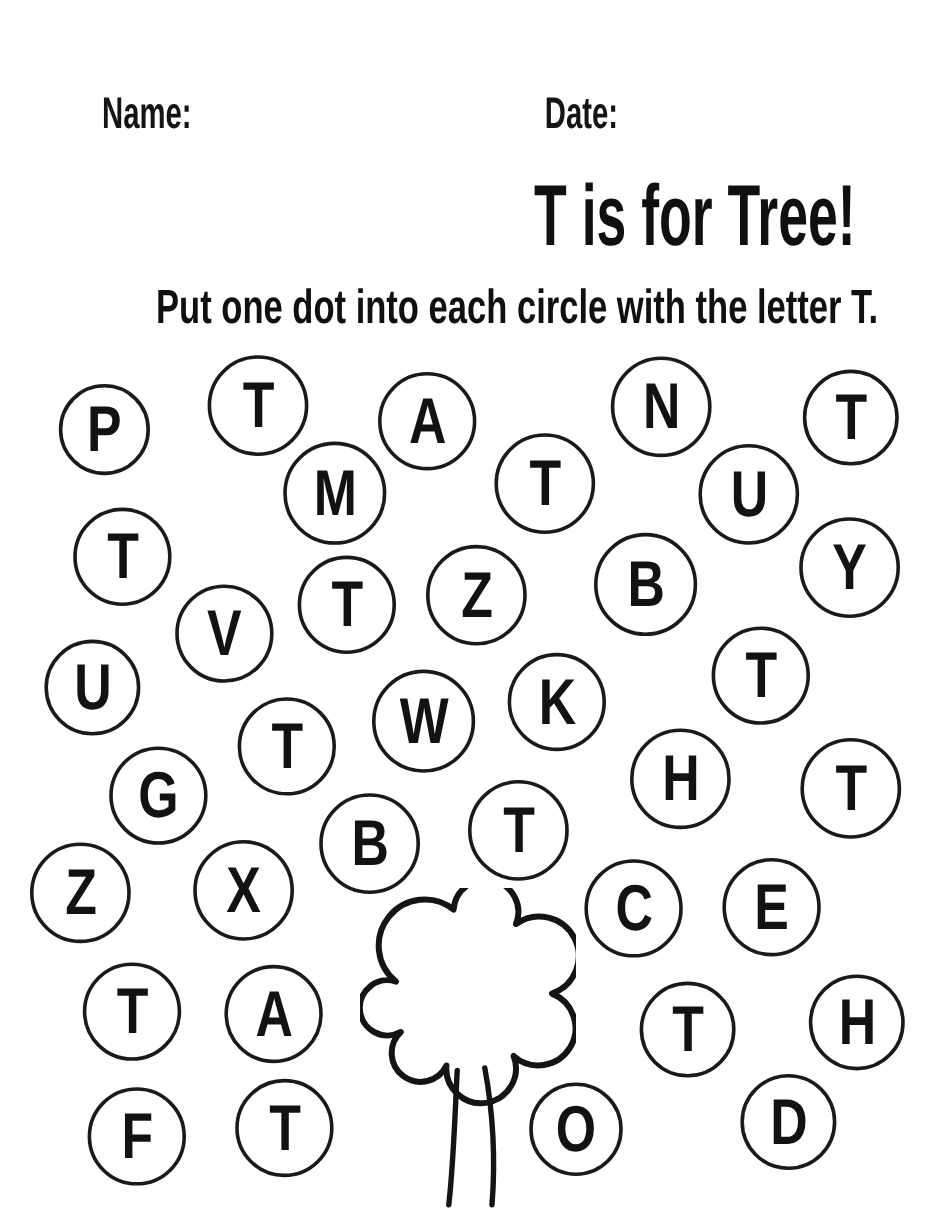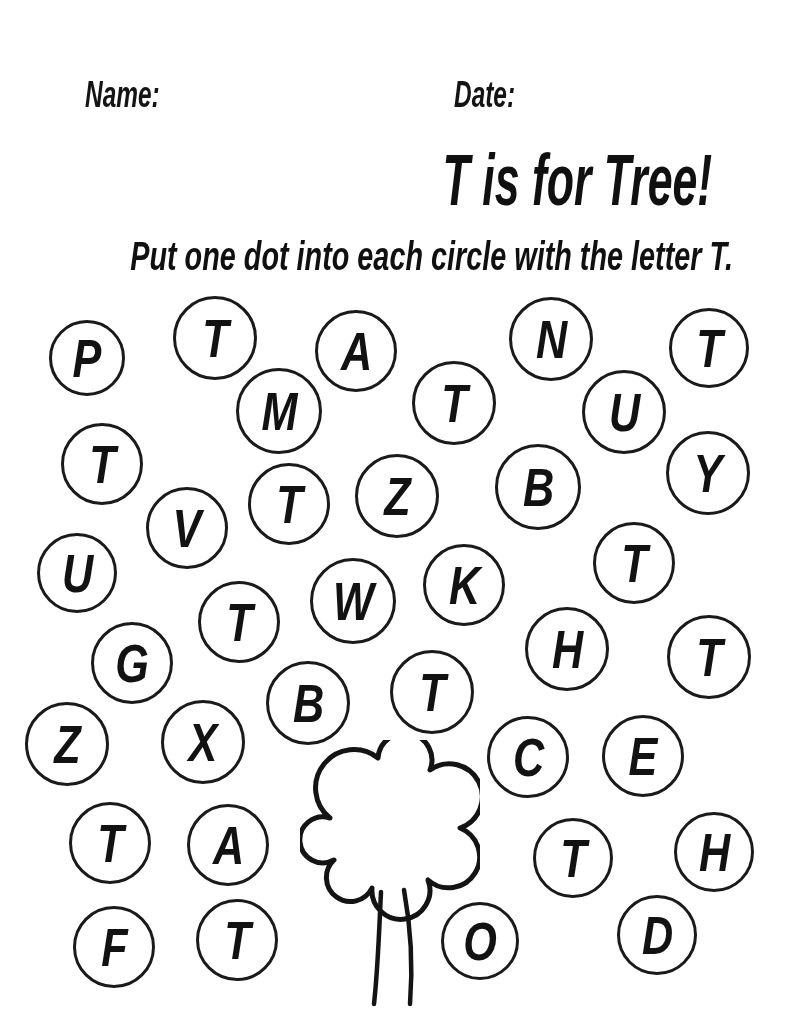--- a/index.html
+++ b/index.html
@@ -8,21 +8,20 @@
     background: #ffffff;
   }
   .sheet {
     position: relative;
     width: 791px;
     height: 1024px;
     background: #ffffff;
     overflow: hidden;
     font-family: "Liberation Sans", "DejaVu Sans", sans-serif;
     color: #161616;
-    font-style: italic;
   }
   .field-label {
     position: absolute;
     font-size: 37px;
     font-weight: 700;
     font-stretch: condensed;
     line-height: 1;
     transform: scaleX(0.66);
     transform-origin: left center;
     white-space: nowrap;

